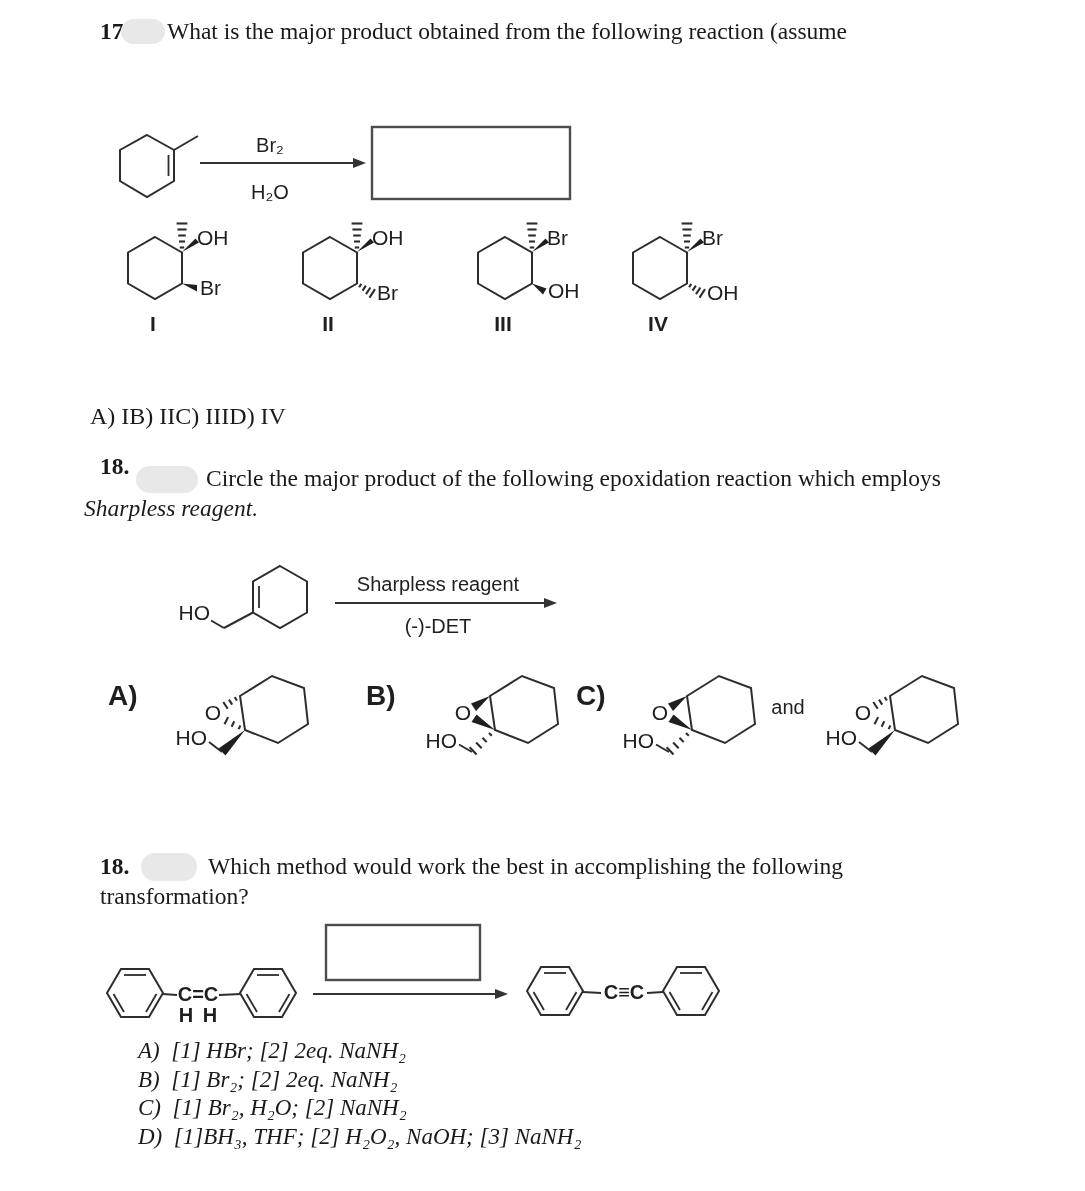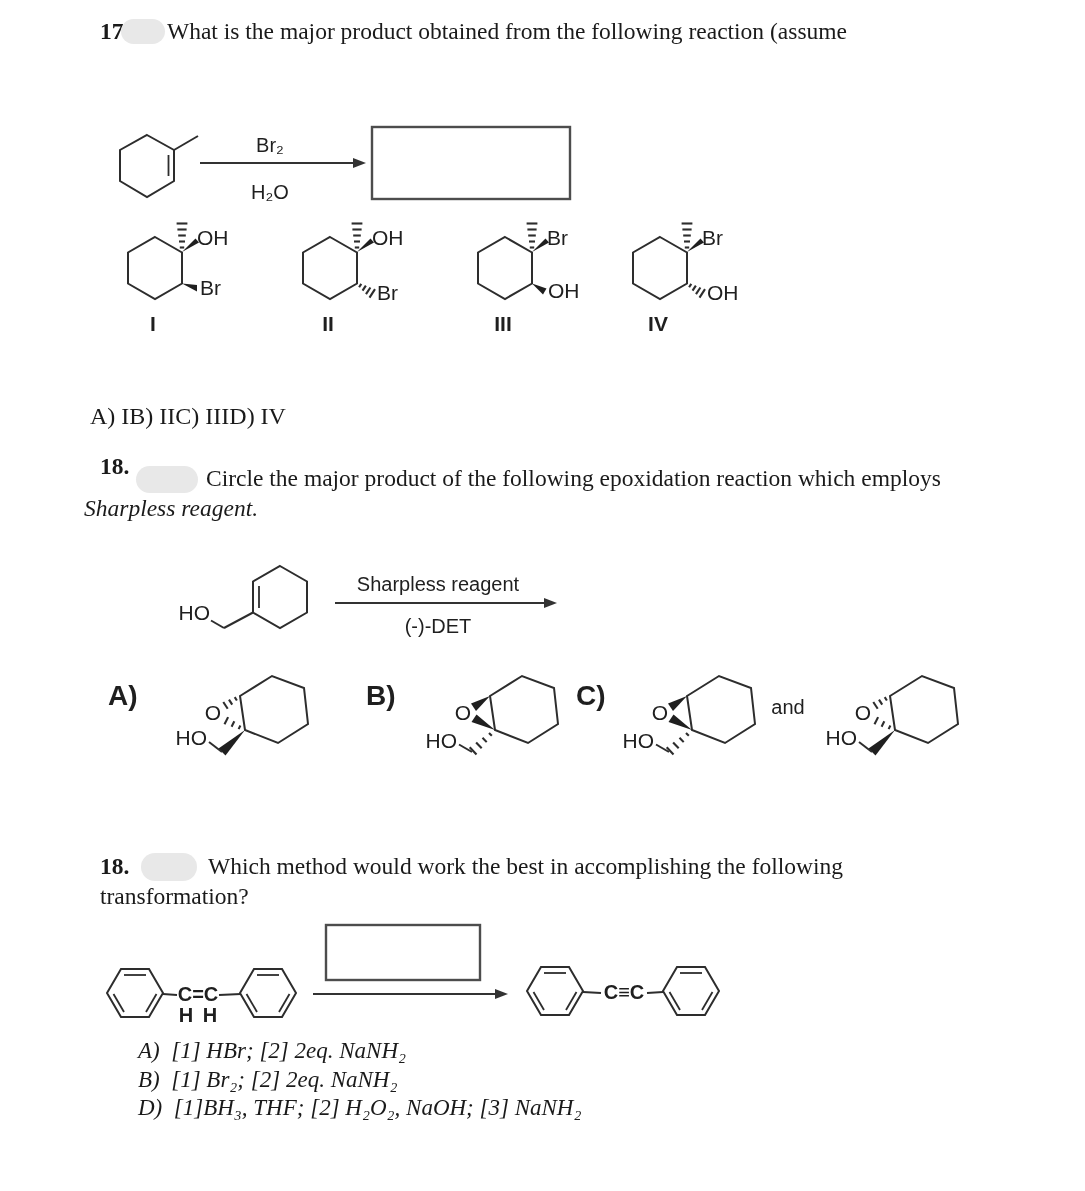--- a/index.html
+++ b/index.html
@@ -268,16 +268,17 @@
       <polygon class="bond" points="568,73 582,49 610,49 624,73 610,97 582,97" fill="none"></polygon>
       <line class="bondthin" x1="585" y1="55" x2="607" y2="55"></line>
       <line class="bondthin" x1="617.5" y1="74" x2="607" y2="92"></line>
       <line class="bondthin" x1="574.5" y1="74" x2="585" y2="92"></line>
     </g>
   </svg>
 
   <div class="opt-block" style="left:138px;top:1037px;">
     <div class="opt-line">A)  [1] HBr; [2] 2eq. NaNH₂</div>
     <div class="opt-line">B)  [1] Br₂; [2] 2eq. NaNH₂</div>
+    <div class="opt-line">C)  [1] Br₂, H₂O; [2] NaNH₂</div>
     <div class="opt-line">D)  [1]BH₃, THF; [2] H₂O₂, NaOH; [3] NaNH₂</div>
   </div>
 
 </div>
 
 </body></html>

